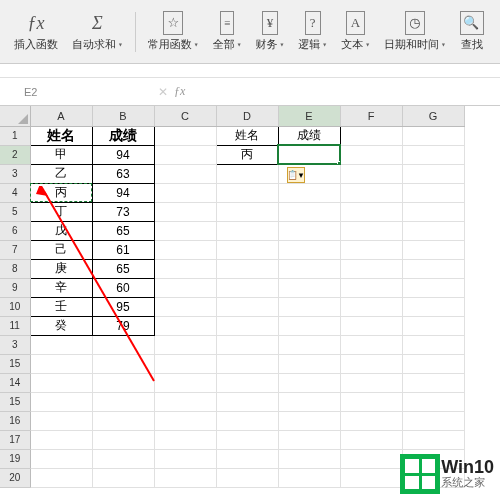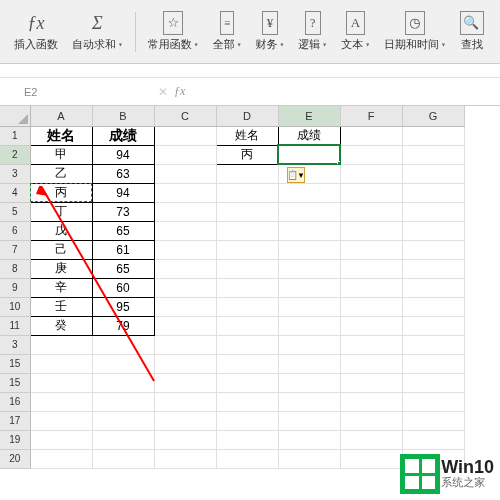--- a/index.html
+++ b/index.html
@@ -268,20 +268,30 @@
           <td class="row-header">15</td>
           <td class="cell"></td>
           <td class="cell"></td>
           <td class="cell"></td>
           <td class="cell"></td>
           <td class="cell"></td>
           <td class="cell"></td>
           <td class="cell"></td>
         </tr>
     <tr>
+          <td class="row-header">14</td>
+          <td class="cell"></td>
+          <td class="cell"></td>
+          <td class="cell"></td>
+          <td class="cell"></td>
+          <td class="cell"></td>
+          <td class="cell"></td>
+          <td class="cell"></td>
+        </tr>
+    <tr>
           <td class="row-header">15</td>
           <td class="cell"></td>
           <td class="cell"></td>
           <td class="cell"></td>
           <td class="cell"></td>
           <td class="cell"></td>
           <td class="cell"></td>
           <td class="cell"></td>
         </tr>
     <tr>

